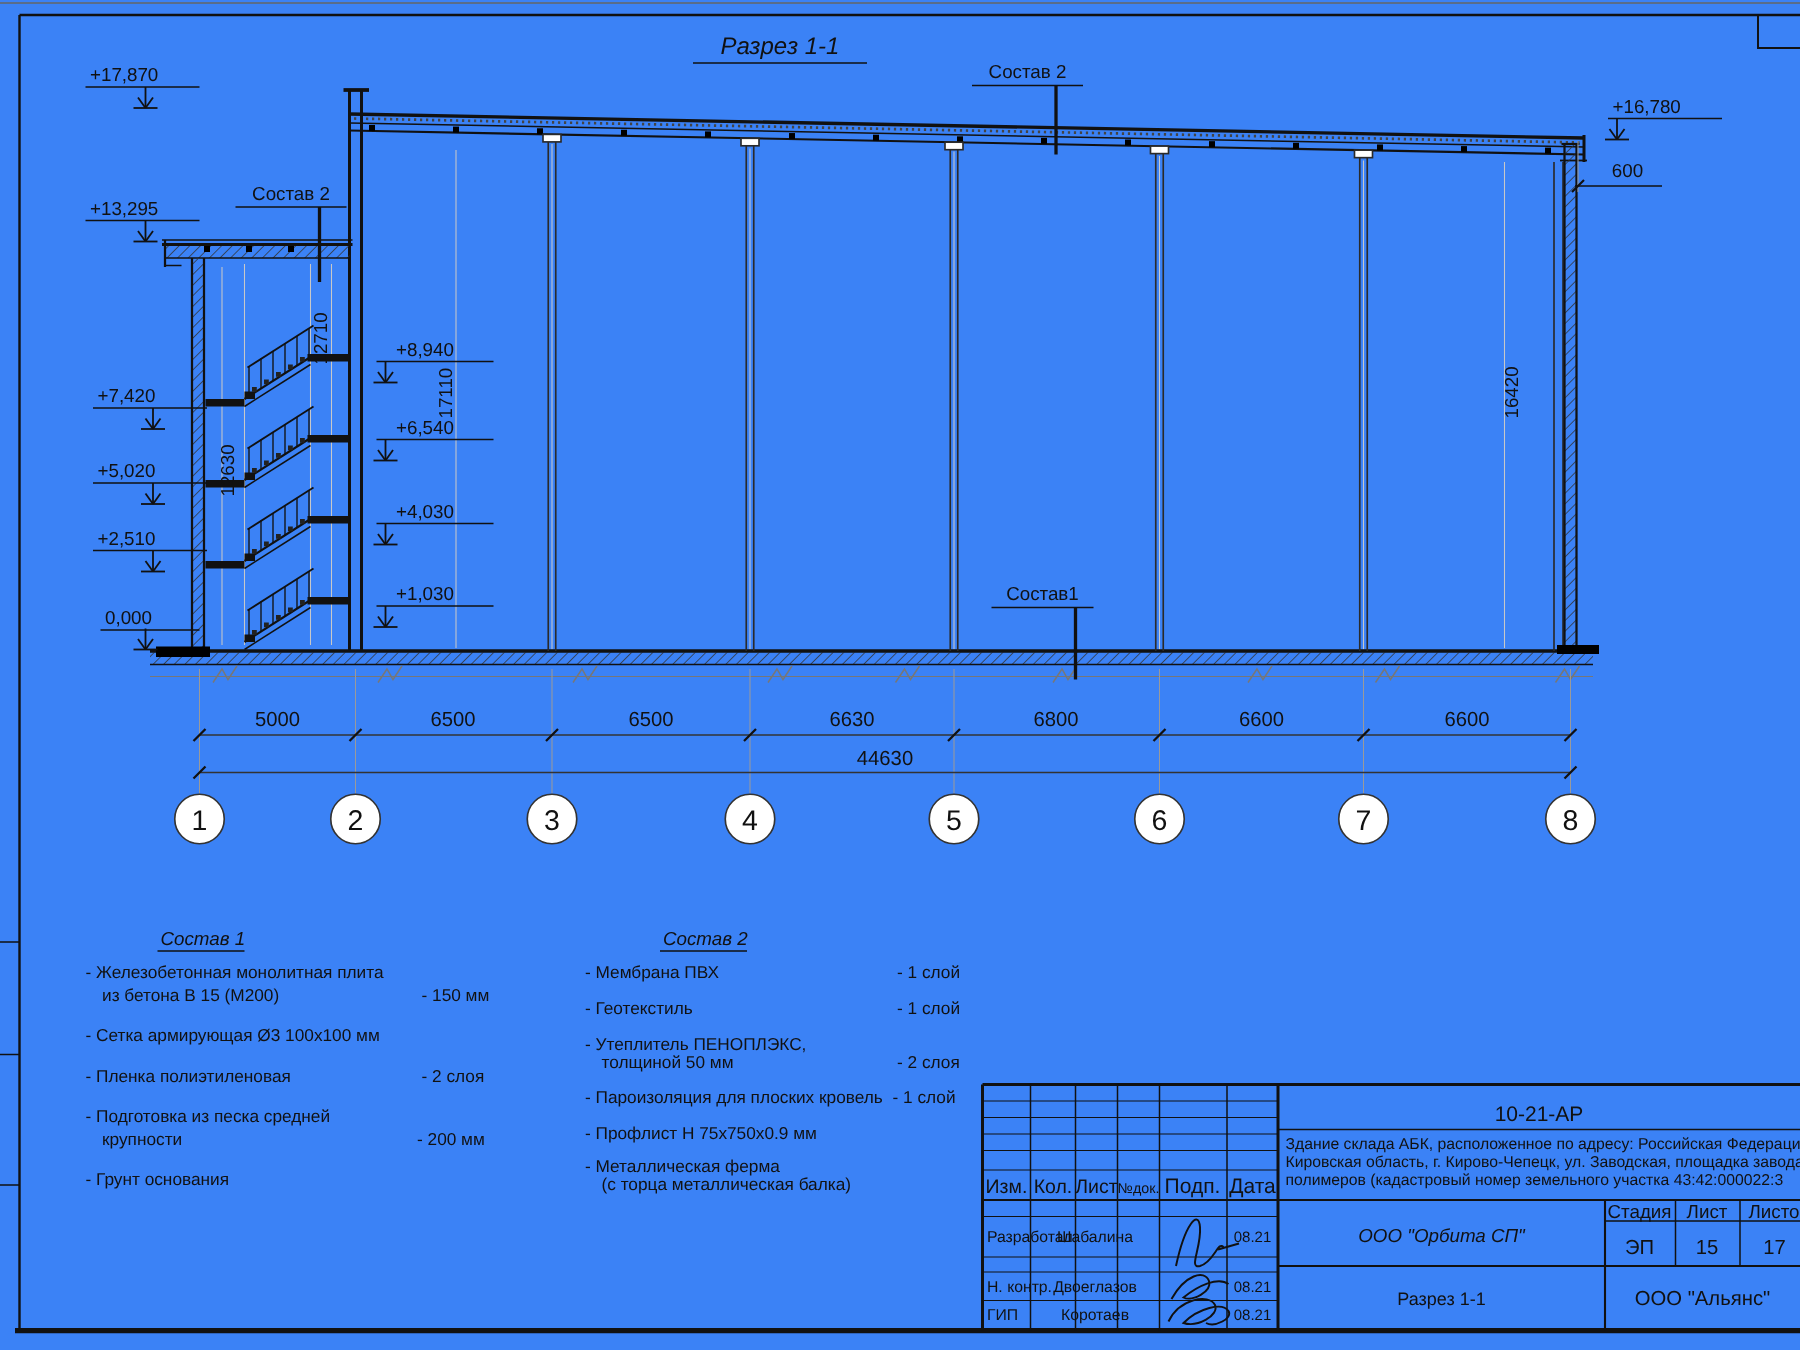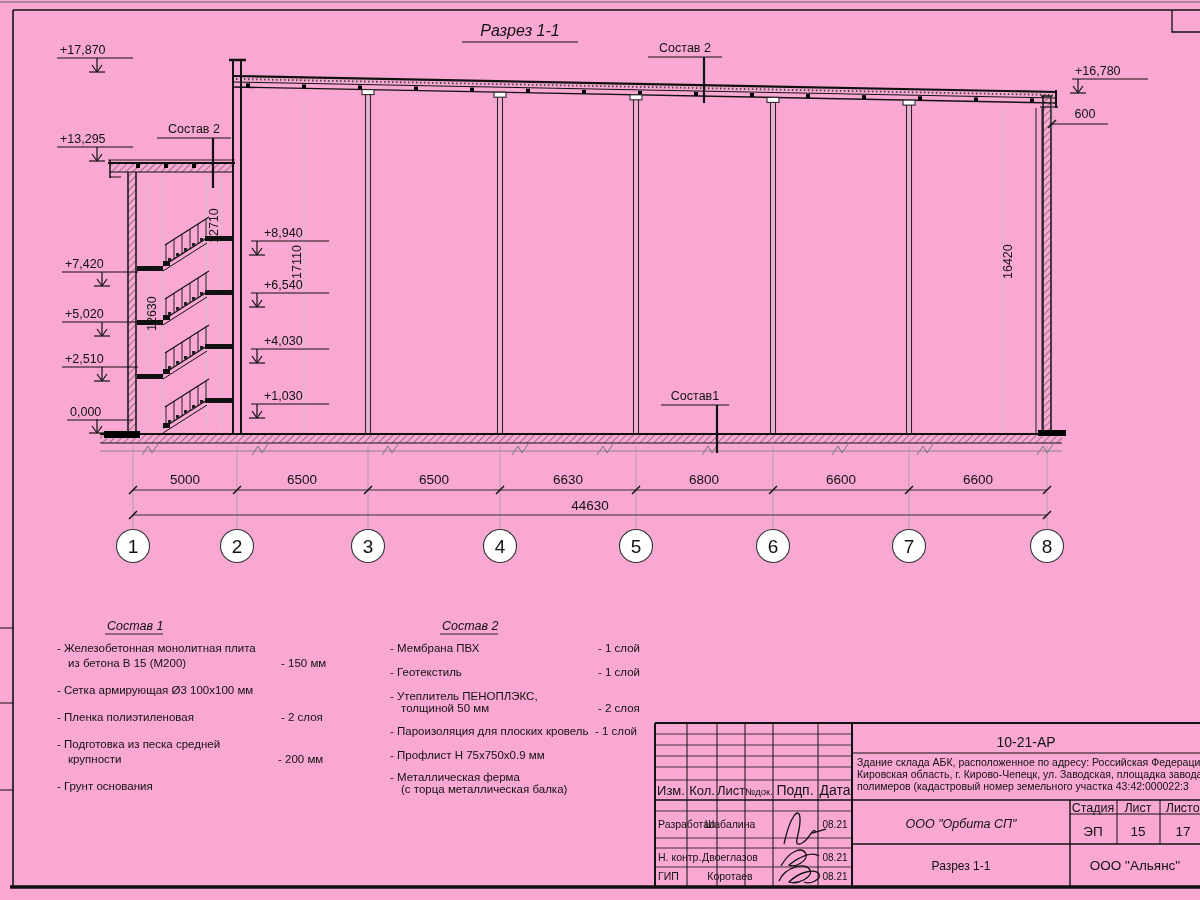--- a/index.html
+++ b/index.html
@@ -1,16 +1,16 @@
 <!DOCTYPE html>
 <html><head>
 <meta charset="utf-8">
 <style>
   html,body{margin:0;padding:0;background:#ffffff;}
-  .page{position:relative;width:1200px;height:900px;background:#f9a8d4;overflow:hidden;}
+  .page{position:relative;width:1200px;height:900px;background:#3b82f6;overflow:hidden;}
   svg{display:block;}
   text{font-family:"Liberation Sans","DejaVu Sans",sans-serif;fill:#111;}
   .it{font-style:italic;}
   .thin{stroke:#9a9a9a;stroke-width:0.7;}
   .axis{stroke:#c8c8c8;stroke-width:0.7;}
   .ln{stroke:#111;fill:none;}
 </style>
 </head>
 <body>
 

